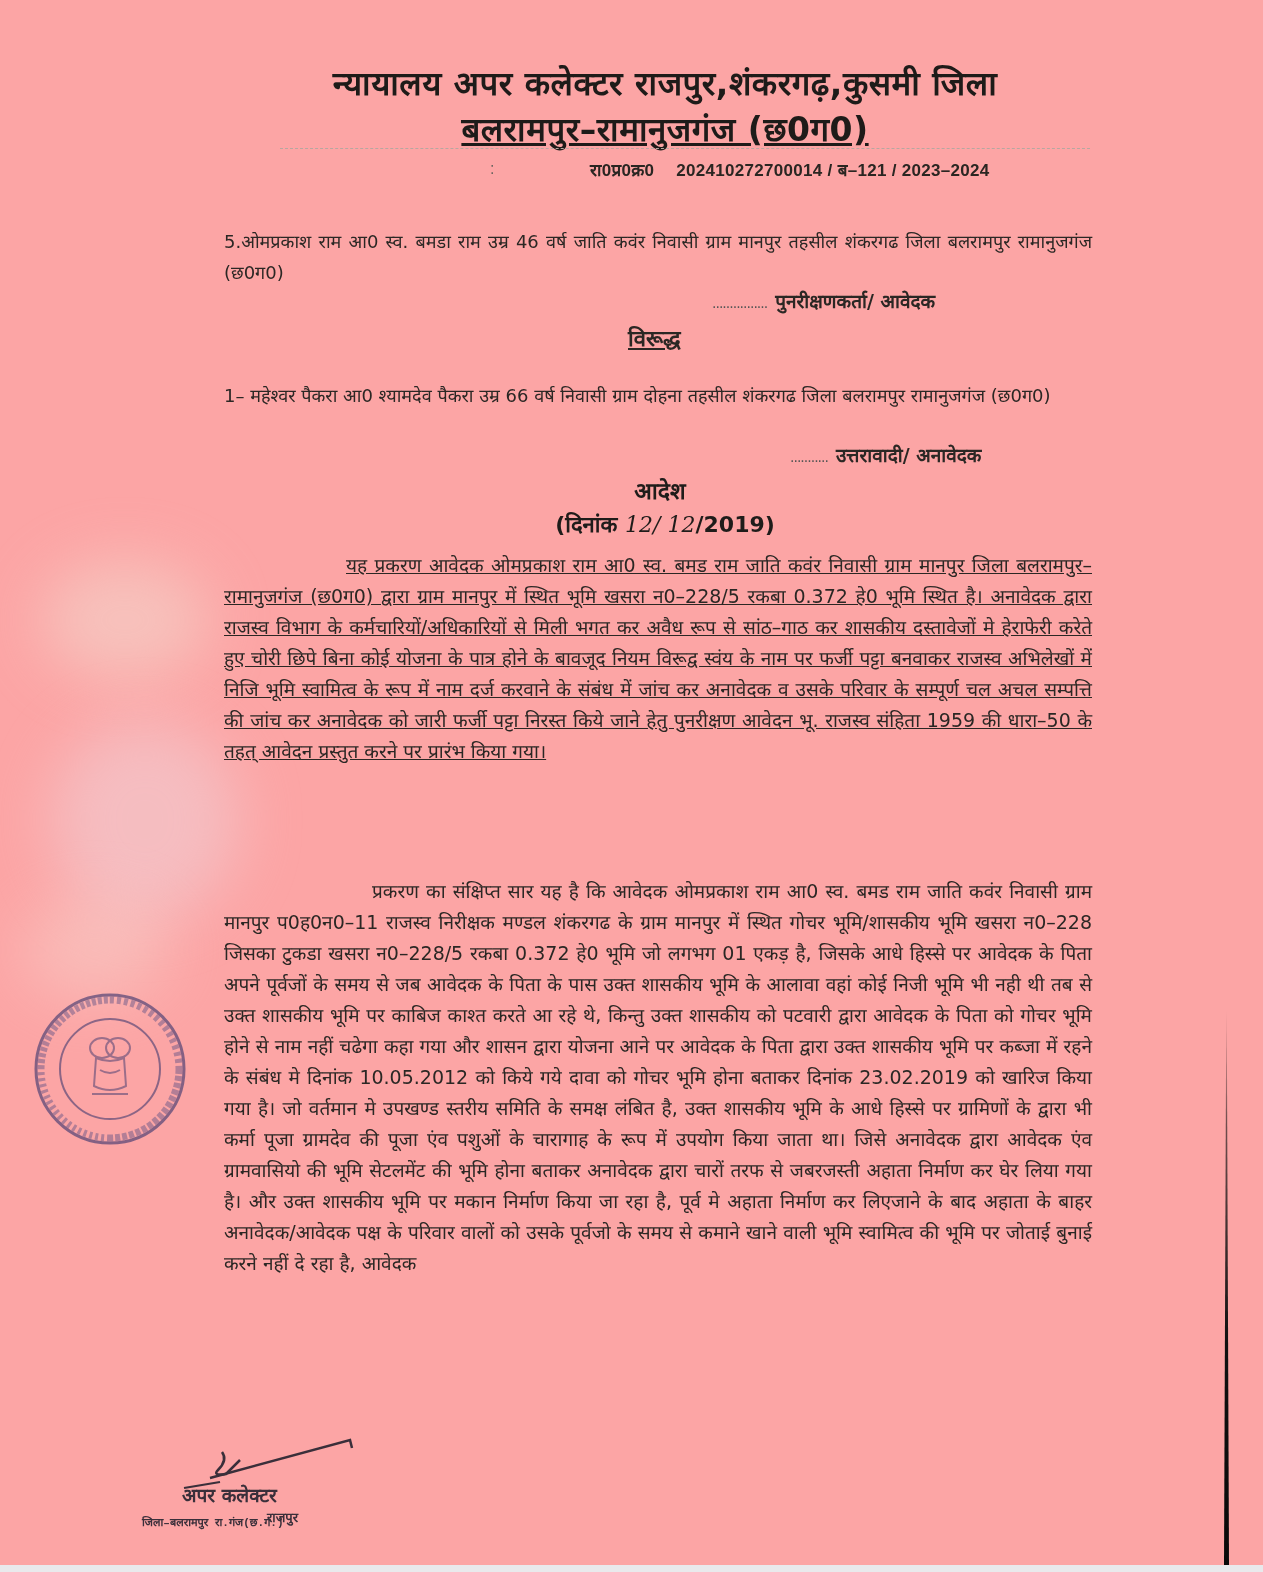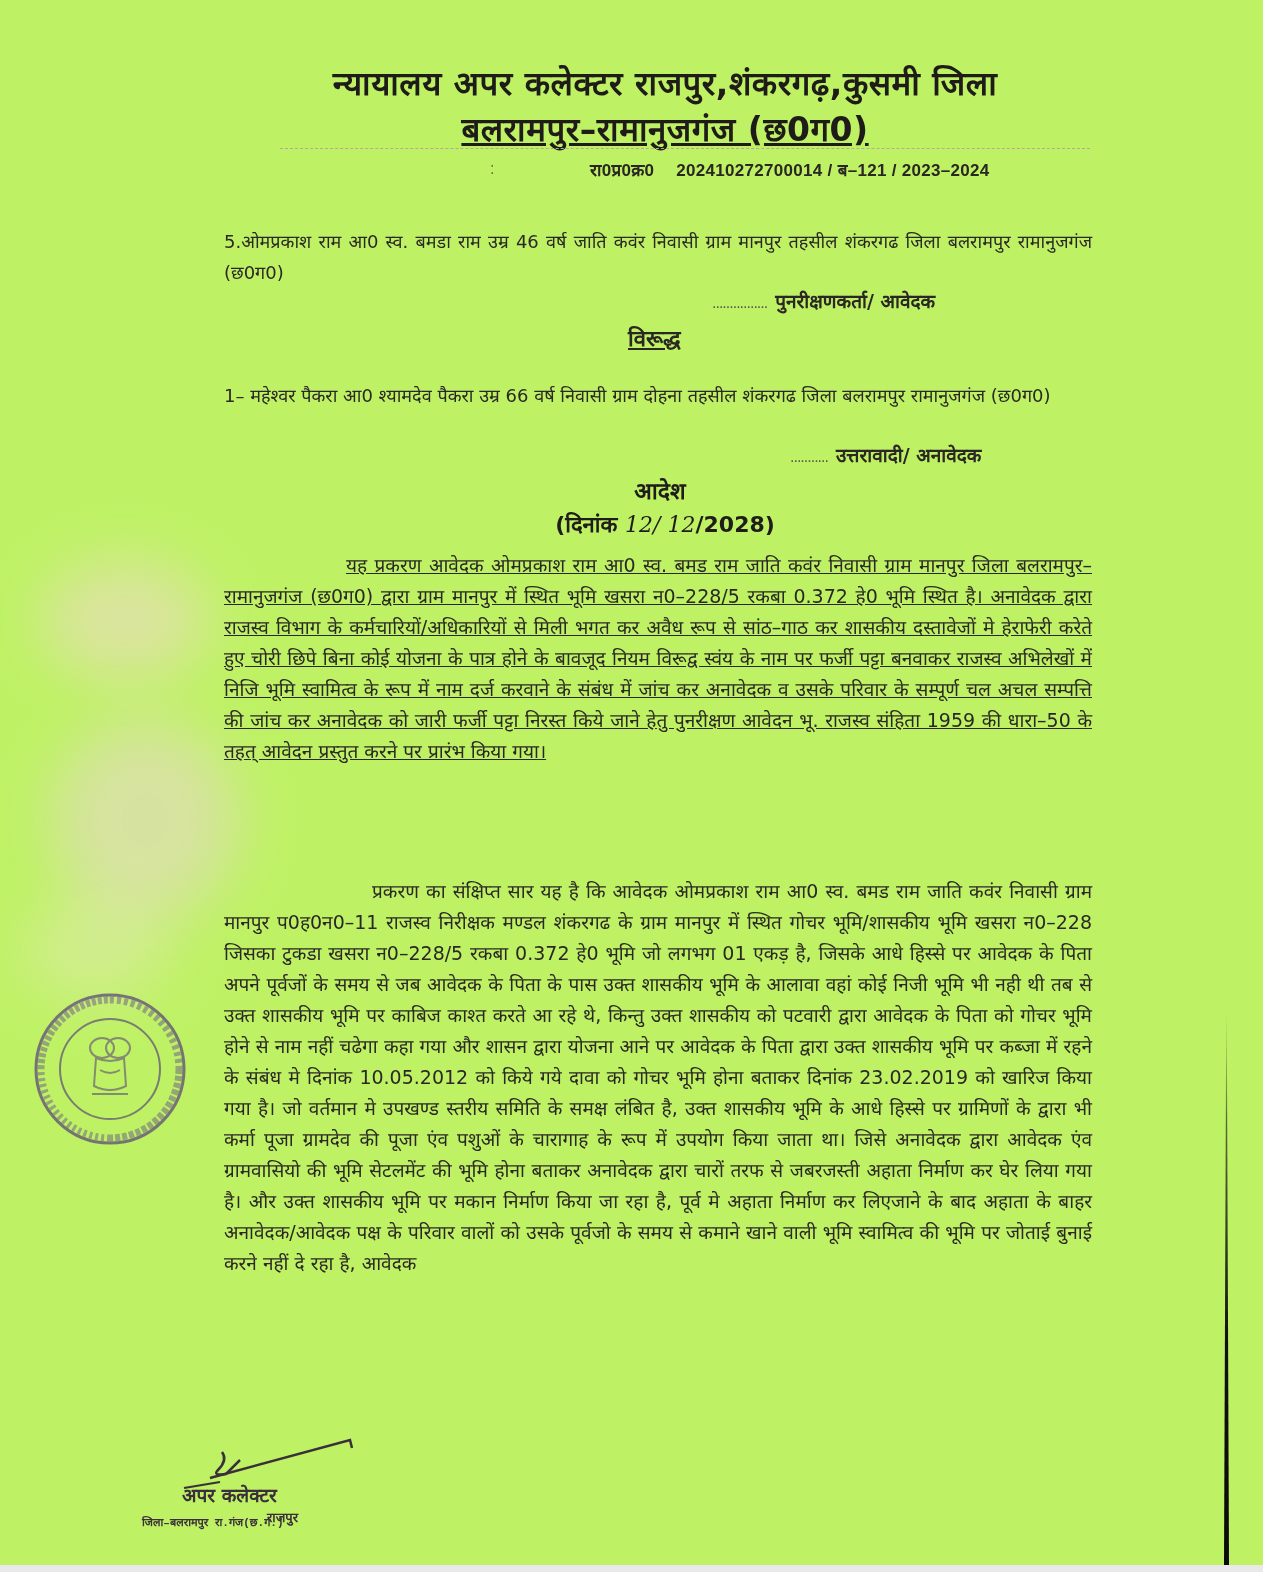--- a/index.html
+++ b/index.html
@@ -13,21 +13,21 @@
       overflow: hidden;
       background: #fdfcf9;
       font-family: "Liberation Sans", "DejaVu Sans", sans-serif;
       color: #2a2622;
     }
     .page {
       position: absolute;
       left: 0; top: 0;
       width: 1263px;
       height: 1565px;
-      background: #bef264;
+      background: #fca5a5;
     }
     .stain {
       position: absolute;
       border-radius: 50%;
       filter: blur(30px);
       opacity: 0.55;
       pointer-events: none;
     }
     .stain.s1 { left: 40px; top: 560px; width: 170px; height: 120px; background: #f3d9cf; }
     .stain.s2 { left: 50px; top: 720px; width: 190px; height: 200px; background: #efd5dc; opacity: 0.5; }
@@ -188,21 +188,21 @@
 
   <div class="versus">विरूद्ध</div>
 
   <div class="para-text party2">1– महेश्वर पैकरा आ0 श्यामदेव पैकरा उम्र 66 वर्ष निवासी ग्राम दोहना तहसील शंकरगढ जिला बलरामपुर रामानुजगंज (छ0ग0)</div>
   <div class="role r2">
     <span class="dots">...........</span><span>उत्तरावादी/ अनावेदक</span>
   </div>
 
   <div class="order-title">आदेश</div>
   <div class="order-date">
-    <span>(दिनांक </span><span class="hand">12/ 12</span><span>/2028)</span>
+    <span>(दिनांक </span><span class="hand">12/ 12</span><span>/2019)</span>
   </div>
 
   <div class="para-text body-para p1">यह प्रकरण आवेदक ओमप्रकाश राम आ0 स्व. बमड राम जाति कवंर निवासी ग्राम मानपुर जिला बलरामपुर–रामानुजगंज (छ0ग0) द्वारा ग्राम मानपुर में स्थित भूमि खसरा न0–228/5 रकबा 0.372 हे0 भूमि स्थित है। अनावेदक द्वारा राजस्व विभाग के कर्मचारियों/अधिकारियों से मिली भगत कर अवैध रूप से सांठ–गाठ कर शासकीय दस्तावेजों मे हेराफेरी करेते हुए चोरी छिपे बिना कोई योजना के पात्र होने के बावजूद नियम विरूद्व स्वंय के नाम पर फर्जी पट्टा बनवाकर राजस्व अभिलेखों में निजि भूमि स्वामित्व के रूप में नाम दर्ज करवाने के संबंध में जांच कर अनावेदक व उसके परिवार के सम्पूर्ण चल अचल सम्पत्ति की जांच कर अनावेदक को जारी फर्जी पट्टा निरस्त किये जाने हेतु पुनरीक्षण आवेदन भू. राजस्व संहिता 1959 की धारा–50 के तहत् आवेदन प्रस्तुत करने पर प्रारंभ किया गया।</div>
   <div class="para-text body-para p2">प्रकरण का संक्षिप्त सार यह है कि आवेदक ओमप्रकाश राम आ0 स्व. बमड राम जाति कवंर निवासी ग्राम मानपुर प0ह0न0–11 राजस्व निरीक्षक मण्डल शंकरगढ के ग्राम मानपुर में स्थित गोचर भूमि/शासकीय भूमि खसरा न0–228 जिसका टुकडा खसरा न0–228/5 रकबा 0.372 हे0 भूमि जो लगभग 01 एकड़ है, जिसके आधे हिस्से पर आवेदक के पिता अपने पूर्वजों के समय से जब आवेदक के पिता के पास उक्त शासकीय भूमि के आलावा वहां कोई निजी भूमि भी नही थी तब से उक्त शासकीय भूमि पर काबिज काश्त करते आ रहे थे, किन्तु उक्त शासकीय को पटवारी द्वारा आवेदक के पिता को गोचर भूमि होने से नाम नहीं चढेगा कहा गया और शासन द्वारा योजना आने पर आवेदक के पिता द्वारा उक्त शासकीय भूमि पर कब्जा में रहने के संबंध मे दिनांक 10.05.2012 को किये गये दावा को गोचर भूमि होना बताकर दिनांक 23.02.2019 को खारिज किया गया है। जो वर्तमान मे उपखण्ड स्तरीय समिति के समक्ष लंबित है, उक्त शासकीय भूमि के आधे हिस्से पर ग्रामिणों के द्वारा भी कर्मा पूजा ग्रामदेव की पूजा एंव पशुओं के चारागाह के रूप में उपयोग किया जाता था। जिसे अनावेदक द्वारा आवेदक एंव ग्रामवासियो की भूमि सेटलमेंट की भूमि होना बताकर अनावेदक द्वारा चारों तरफ से जबरजस्ती अहाता निर्माण कर घेर लिया गया है। और उक्त शासकीय भूमि पर मकान निर्माण किया जा रहा है, पूर्व मे अहाता निर्माण कर लिएजाने के बाद अहाता के बाहर अनावेदक/आवेदक पक्ष के परिवार वालों को उसके पूर्वजो के समय से कमाने खाने वाली भूमि स्वामित्व की भूमि पर जोताई बुनाई करने नहीं दे रहा है, आवेदक</div>
 
   <svg class="seal" viewBox="0 0 160 158">
     <circle cx="80" cy="79" r="74" fill="none" stroke="#5c4a78" stroke-width="3" opacity="0.75"></circle>
     <circle cx="80" cy="79" r="50" fill="none" stroke="#5c4a78" stroke-width="2" opacity="0.7"></circle>
     <path d="M80 10 A69 69 0 0 1 149 79" fill="none" stroke="#6a5888" stroke-width="7" stroke-dasharray="4 3" opacity="0.5"></path>
     <path d="M149 79 A69 69 0 0 1 80 148" fill="none" stroke="#6a5888" stroke-width="7" stroke-dasharray="5 2" opacity="0.5"></path>

